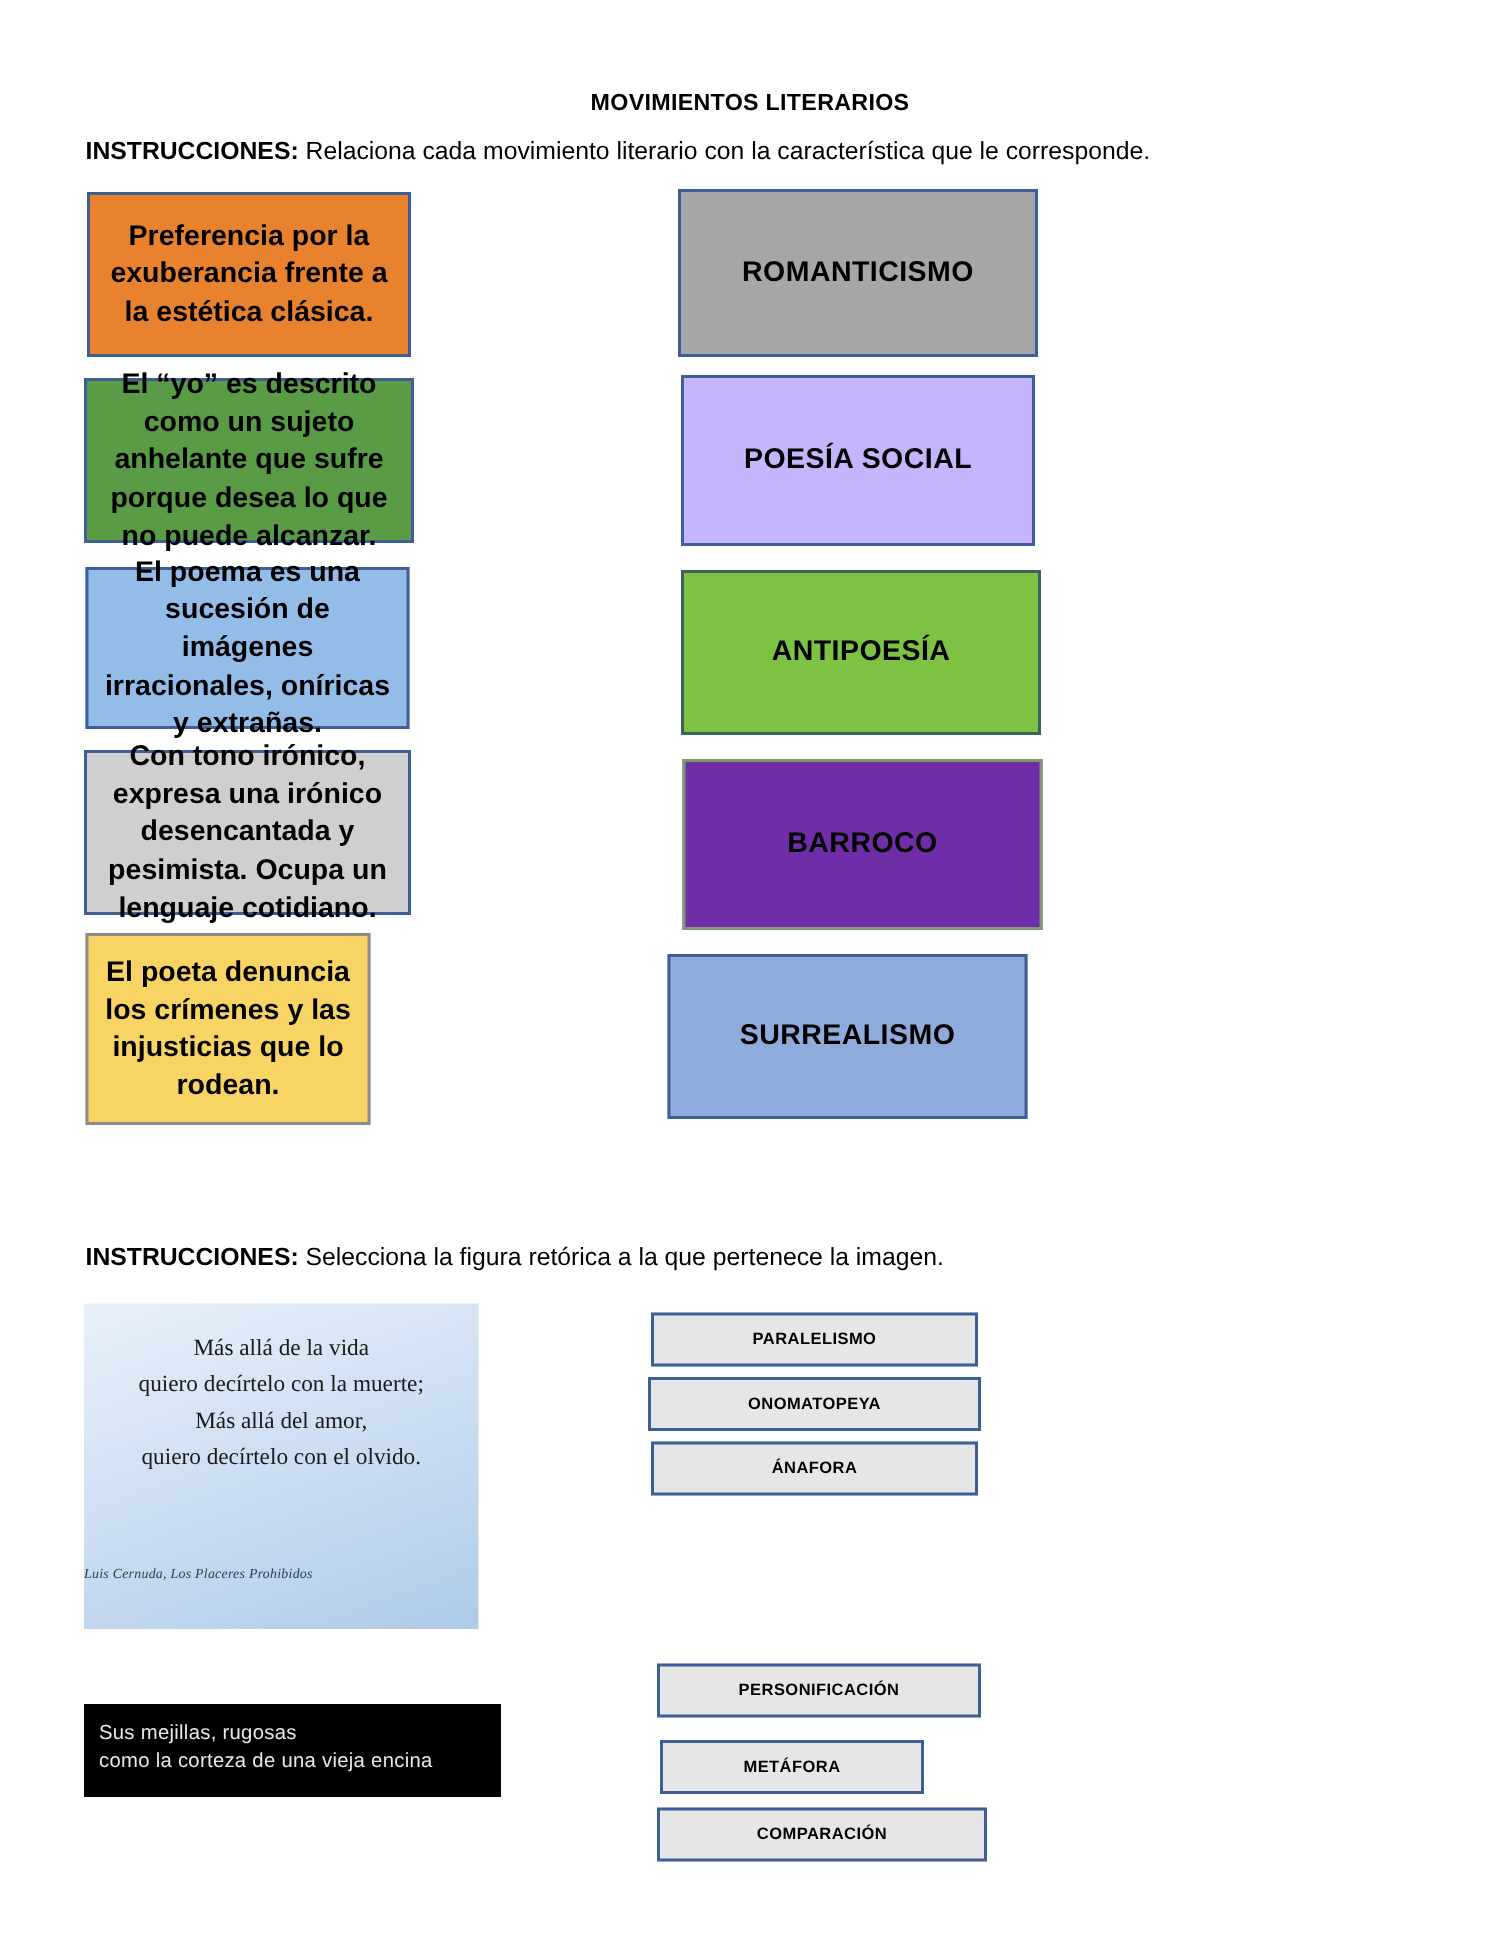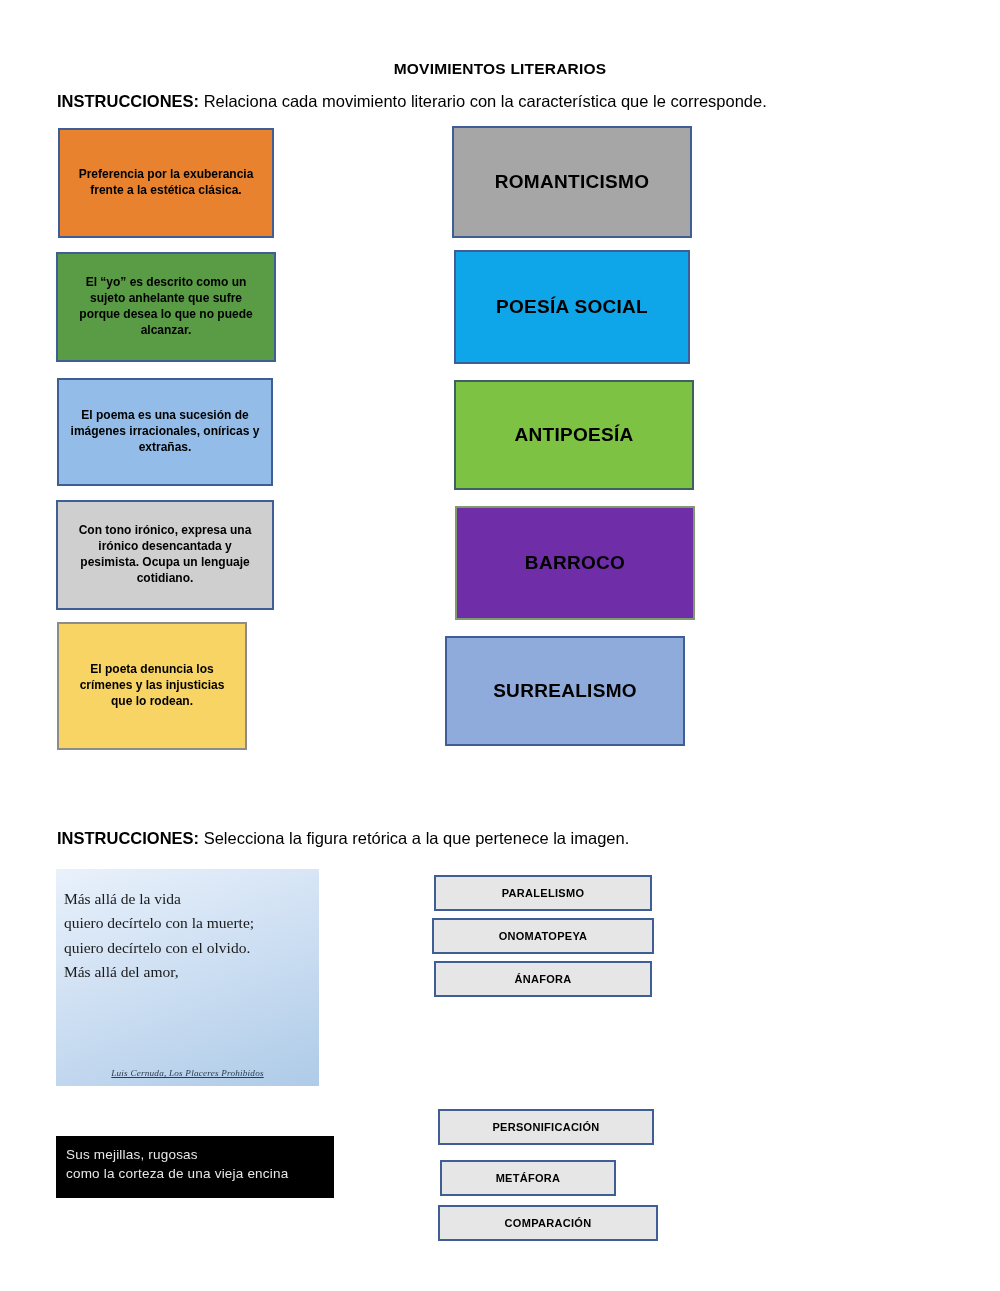--- a/index.html
+++ b/index.html
@@ -46,21 +46,21 @@
     box-sizing: border-box;
     display: flex;
     align-items: center;
     justify-content: center;
     text-align: center;
     font-weight: bold;
     line-height: 1.32;
     padding: 4px 10px;
   }
   .left-box {
-    font-size: 12px;
+    font-size: 19px;
   }
   .right-box {
     font-size: 19px;
     letter-spacing: 0.3px;
   }
 
   
   #poem-image-1 {
     position: absolute;
     left: 56px;
@@ -73,36 +73,35 @@
     align-items: center;
     justify-content: flex-start;
     box-sizing: border-box;
     padding-top: 18px;
     overflow: hidden;
   }
   #poem-image-1 .verse {
     font-family: "Liberation Serif", serif;
     font-size: 15.5px;
     color: #1a1a1a;
-    text-align: left;
+    text-align: center;
     line-height: 1.58;
     width: 94%;
   }
   #poem-image-1 .credit {
     position: absolute;
-    bottom: 8px;
+    bottom: 32px;
     left: 0;
     width: 100%;
-    text-align: center;
+    text-align: left;
     font-family: "Liberation Serif", serif;
     font-style: italic;
     font-size: 9.2px;
     color: #2b3b52;
     letter-spacing: 0.2px;
-    text-decoration: underline;
   }
 
   
   #poem-image-2 {
     position: absolute;
     left: 56px;
     top: 1136px;
     width: 278px;
     height: 62px;
     background: #000000;
@@ -143,36 +142,36 @@
 
 <div id="characteristics-column">
     <div class="match-box left-box" style="left: 58px; top: 128px; width: 216px; height: 110px; background: rgb(232, 130, 46); border: 2px solid rgb(63, 94, 150);">Preferencia por la exuberancia frente a la estética clásica.</div>
     <div class="match-box left-box" style="left: 56px; top: 252px; width: 220px; height: 110px; background: rgb(90, 155, 69); border: 2px solid rgb(63, 94, 150);">El “yo” es descrito como un sujeto anhelante que sufre porque desea lo que no puede alcanzar.</div>
     <div class="match-box left-box" style="left: 57px; top: 378px; width: 216px; height: 108px; background: rgb(147, 189, 232); border: 2px solid rgb(63, 94, 150);">El poema es una sucesión de imágenes irracionales, oníricas y extrañas.</div>
     <div class="match-box left-box" style="left: 56px; top: 500px; width: 218px; height: 110px; background: rgb(207, 207, 207); border: 2px solid rgb(63, 94, 150);">Con tono irónico, expresa una irónico desencantada y pesimista. Ocupa un lenguaje cotidiano.</div>
     <div class="match-box left-box" style="left: 57px; top: 622px; width: 190px; height: 128px; background: rgb(248, 212, 100); border: 2px solid rgb(140, 140, 140);">El poeta denuncia los crímenes y las injusticias que lo rodean.</div>
   </div>
 <div id="movements-column">
     <div class="match-box right-box" style="left: 452px; top: 126px; width: 240px; height: 112px; background: rgb(166, 166, 166); border: 2px solid rgb(63, 94, 150);">ROMANTICISMO</div>
-    <div class="match-box right-box" style="left: 454px; top: 250px; width: 236px; height: 114px; background: #0ea5e9; border: 2px solid rgb(63, 94, 150);">POESÍA SOCIAL</div>
+    <div class="match-box right-box" style="left: 454px; top: 250px; width: 236px; height: 114px; background: #c4b5fd; border: 2px solid rgb(63, 94, 150);">POESÍA SOCIAL</div>
     <div class="match-box right-box" style="left: 454px; top: 380px; width: 240px; height: 110px; background: rgb(125, 194, 66); border: 2px solid rgb(63, 96, 96);">ANTIPOESÍA</div>
     <div class="match-box right-box" style="left: 455px; top: 506px; width: 240px; height: 114px; background: rgb(111, 45, 168); border: 2px solid rgb(127, 155, 110);">BARROCO</div>
     <div class="match-box right-box" style="left: 445px; top: 636px; width: 240px; height: 110px; background: rgb(143, 171, 219); border: 2px solid rgb(63, 94, 150);">SURREALISMO</div>
   </div>
 
 <div class="instructions" id="instructions-2">
   <span class="lead">INSTRUCCIONES:</span><span> Selecciona la figura retórica a la que pertenece la imagen.</span>
 </div>
 
 <div id="poem-image-1">
   <div class="verse" id="poem-verse-1">
       <div>Más allá de la vida</div>
       <div>quiero decírtelo con la muerte;</div>
+      <div>Más allá del amor,</div>
       <div>quiero decírtelo con el olvido.</div>
-      <div>Más allá del amor,</div>
     </div>
   <div class="credit" id="poem-credit-1">Luis Cernuda, Los Placeres Prohibidos</div>
 </div>
 
 <div id="poem-image-2">
   <div class="verse2" id="poem-verse-2">
       <div>Sus mejillas, rugosas</div>
       <div>como la corteza de una vieja encina</div>
     </div>
 </div>

